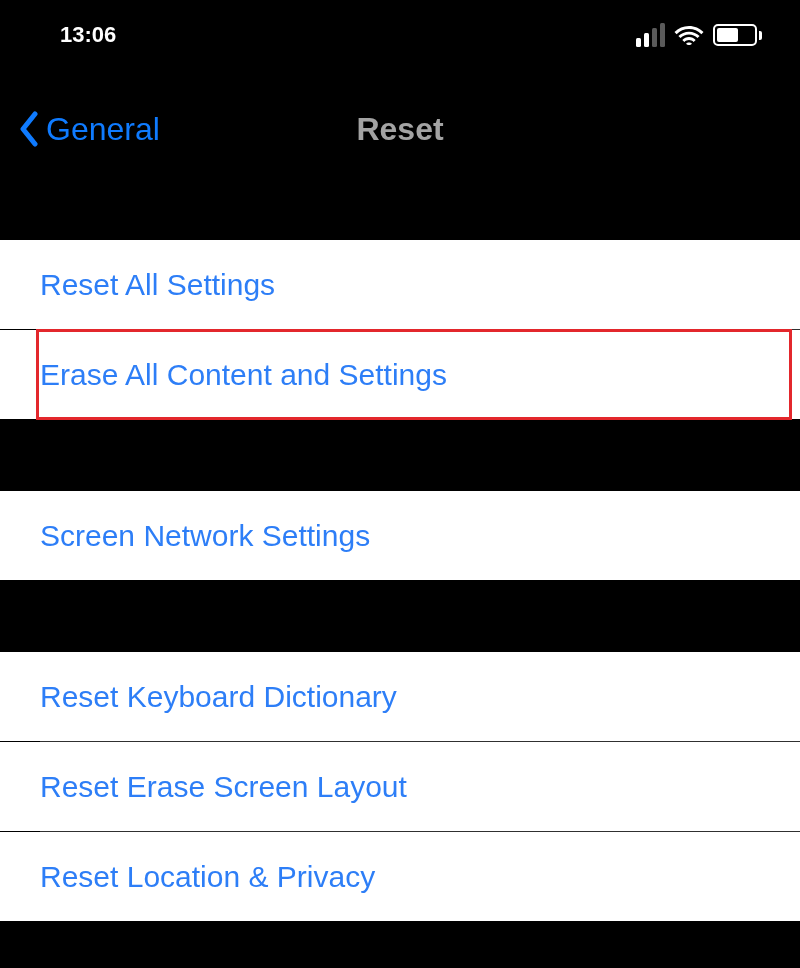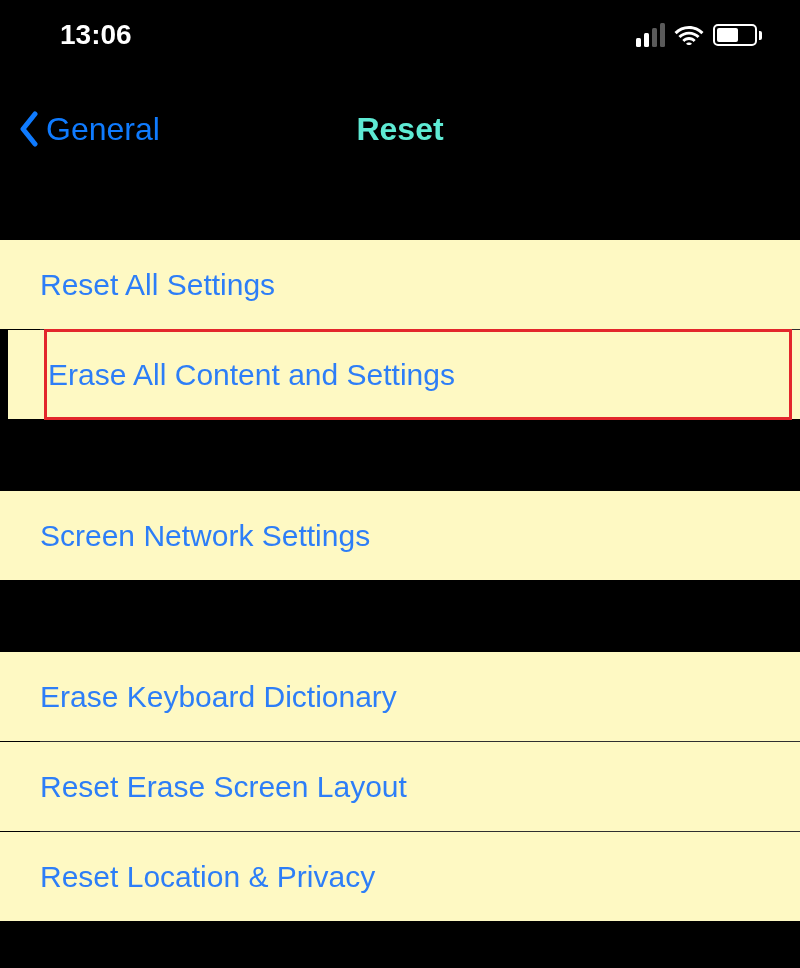--- a/index.html
+++ b/index.html
@@ -17,21 +17,21 @@
       overflow: hidden;
     }
     .status-bar {
       display: flex;
       justify-content: space-between;
       align-items: center;
       padding: 18px 38px 10px 60px;
       height: 62px;
     }
     .status-time {
-      font-size: 28px;
+      font-size: 22px;
       font-weight: 600;
       color: #ffffff;
     }
     .status-right {
       display: flex;
       align-items: center;
       gap: 9px;
     }
     .signal-bars {
       display: flex;
@@ -93,54 +93,53 @@
       gap: 6px;
     }
     .back-chevron svg {
       width: 22px;
       height: 36px;
       display: block;
     }
     .nav-title {
       font-size: 32px;
       font-weight: 600;
-      color: #5eead4;
+      color: #a3a3a3;
       position: absolute;
       left: 50%;
       transform: translateX(-50%);
     }
     .spacer-large {
       height: 72px;
       background: #000000;
     }
     .spacer-medium {
       height: 72px;
       background: #000000;
     }
     .list-item {
-      background: #fef9c3;
+      background: #ffffff;
       padding: 0 40px;
       height: 89px;
       display: flex;
       align-items: center;
       position: relative;
     }
     .list-item-label {
       color: #2d7ef7;
       font-size: 30px;
       font-weight: 400;
     }
     .divider {
       height: 1px;
       background: #303030;
       margin-left: 40px;
     }
     .highlighted {
       position: relative;
-      margin-left: 8px;
     }
     .highlighted::after {
       content: "";
       position: absolute;
       left: 36px;
       right: 8px;
       top: -1px;
       bottom: -1px;
       border: 3px solid #e3272c;
       pointer-events: none;
@@ -199,21 +198,21 @@
 
 <div class="spacer-medium"></div>
 
 <div class="list-item">
   <span class="list-item-label">Screen Network Settings</span>
 </div>
 
 <div class="spacer-medium"></div>
 
 <div class="list-item">
-  <span class="list-item-label">Erase Keyboard Dictionary</span>
+  <span class="list-item-label">Reset Keyboard Dictionary</span>
 </div>
 <div class="divider"></div>
 <div class="list-item">
   <span class="list-item-label">Reset Erase Screen Layout</span>
 </div>
 <div class="divider"></div>
 <div class="list-item">
   <span class="list-item-label">Reset Location &amp; Privacy</span>
 </div>
 

